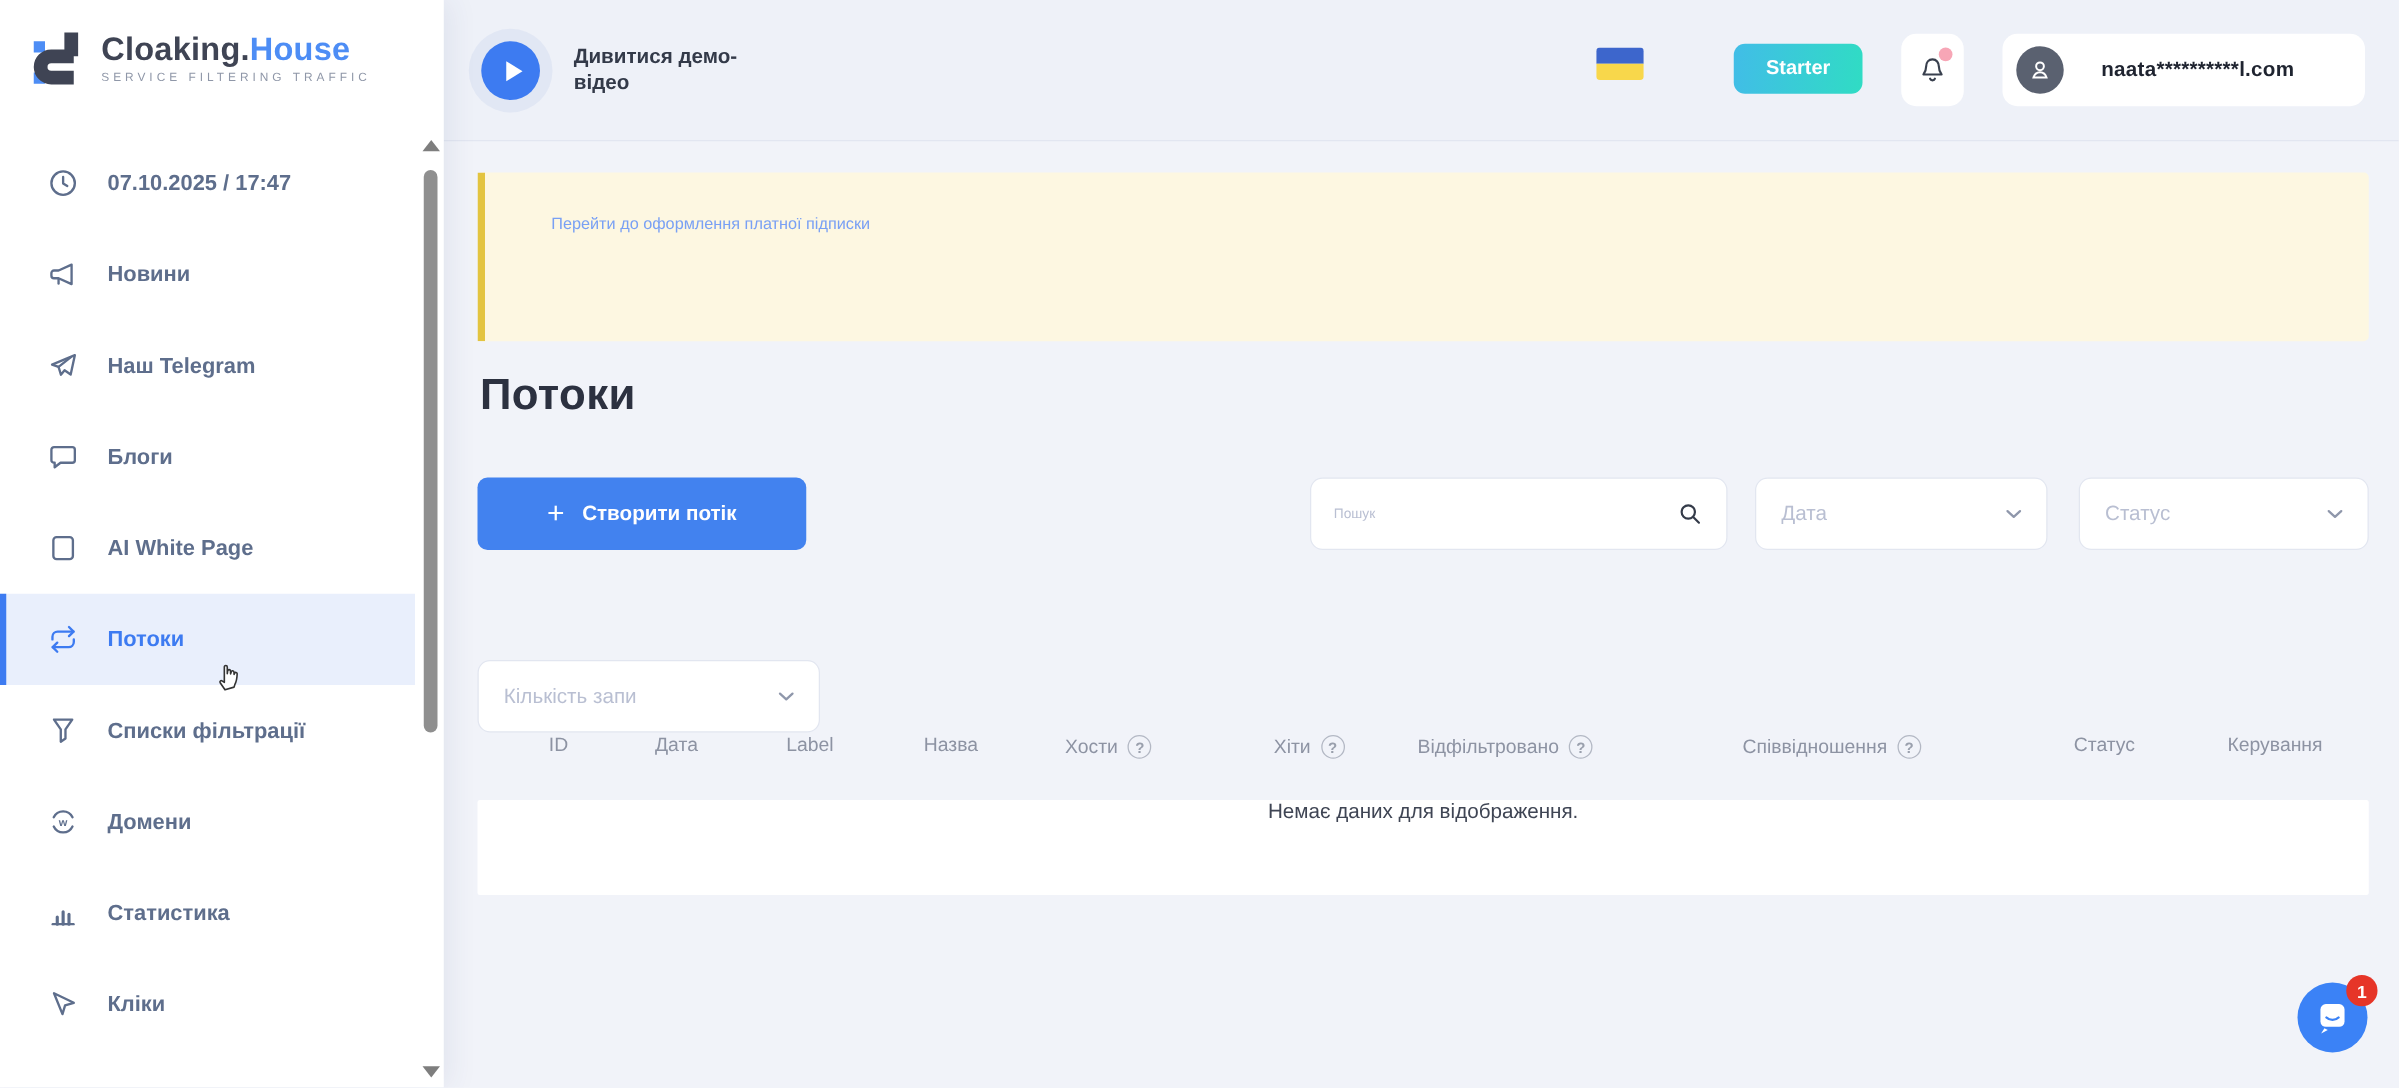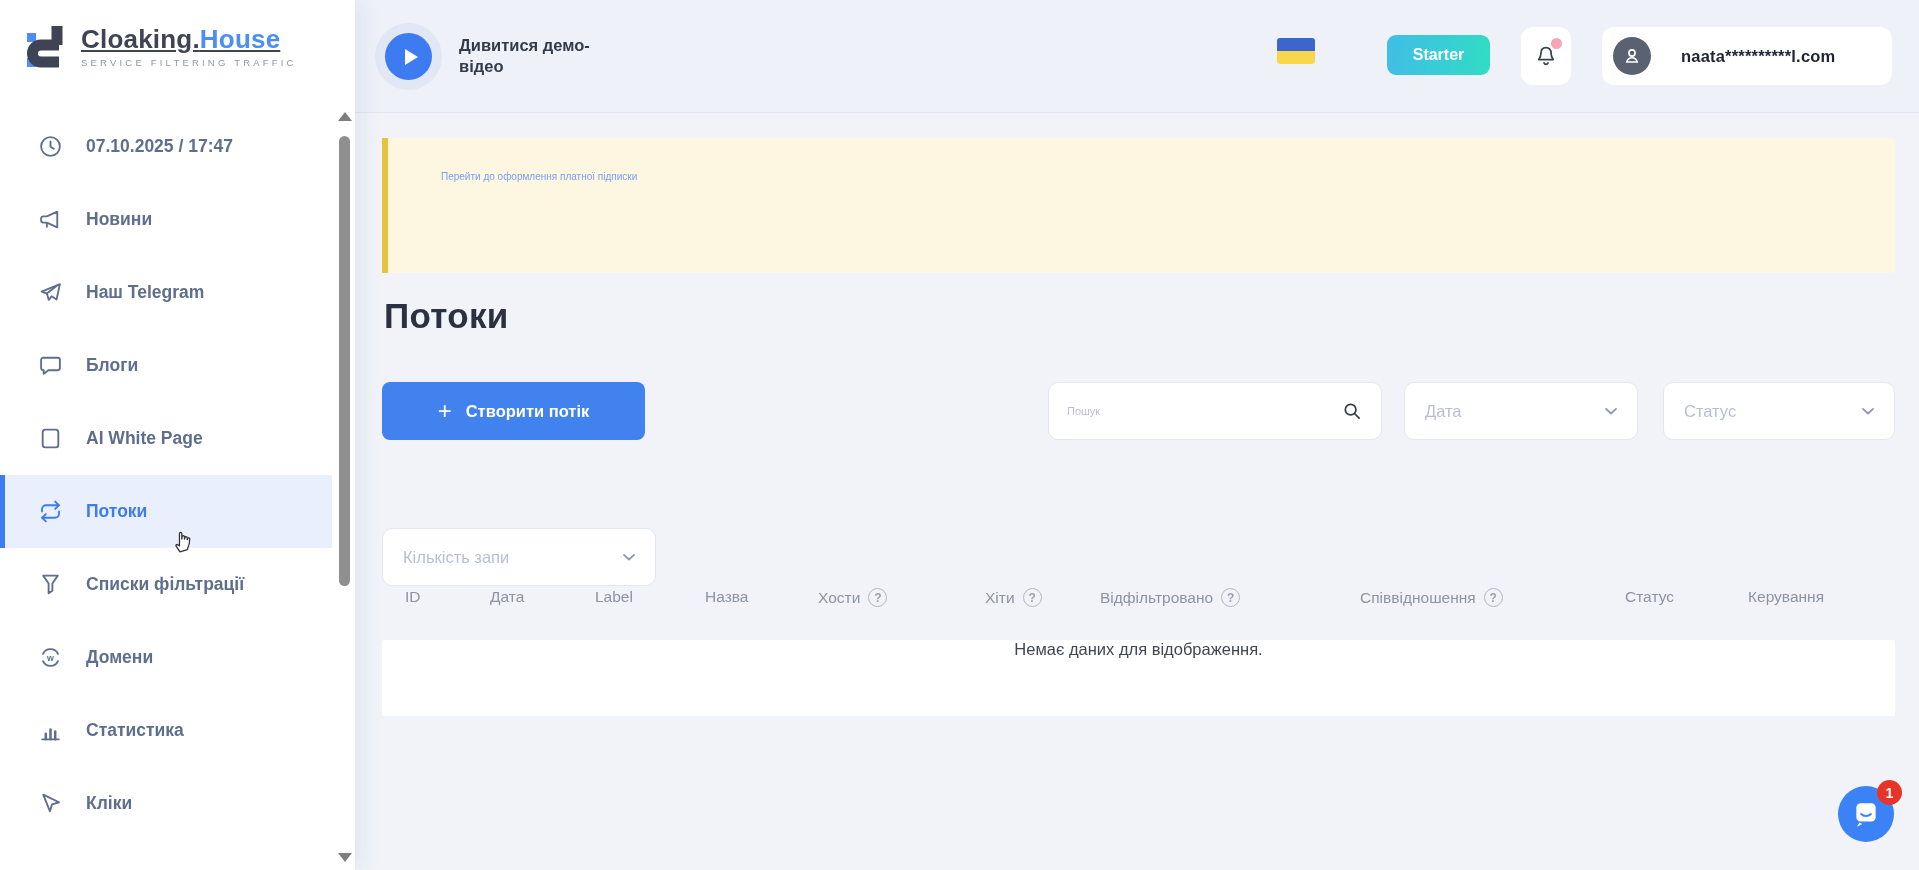--- a/index.html
+++ b/index.html
@@ -6,21 +6,21 @@
   html,body { width:1919px; height:870px; }
   body {
     font-family:"Liberation Sans", sans-serif;
     position:relative; background:#f1f3f9; overflow:hidden; color:#333a49;
   }
   
   .sidebar { position:absolute; left:0; top:0; bottom:0; width:355px; background:#fff;
              box-shadow:6px 0 22px rgba(45,65,120,.08); z-index:5; }
   .logo { position:absolute; top:22px; left:24px; display:flex; align-items:center; gap:13px; cursor:pointer; }
   .logo-glyph { width:44px; height:50px; }
-  .logo-text-name { font-size:26px; font-weight:700; color:#3f4454; letter-spacing:.2px; line-height:1;text-decoration:underline; }
+  .logo-text-name { font-size:26px; font-weight:700; color:#3f4454; letter-spacing:.2px; line-height:1; }
   .logo-text-name .hl { color:#4d8df5; }
   .logo-tagline { font-size:9.5px; letter-spacing:3.2px; color:#8f97a8; margin-top:5px; font-weight:500; white-space:nowrap; }
   .nav { position:absolute; top:110px; left:0; width:332px; }
   .nav-item { height:73px; display:flex; align-items:center; padding-left:38px; gap:23px;
               color:#5e6e8c; font-size:17.5px; font-weight:600; cursor:pointer; position:relative; }
   .nav-item .ico { width:25px; height:25px; flex:none; display:flex; }
   .nav-item .ico svg { width:25px; height:25px; }
   .nav-item.active { background:#e9effc; color:#3d7bf1; }
   .nav-item.active::before { content:""; position:absolute; left:0; top:0; bottom:0; width:5px; background:#3d7bf1; }
   
@@ -54,21 +54,21 @@
                display:flex; align-items:center; gap:30px; padding-left:11px; cursor:pointer; }
   .avatar { width:38px; height:38px; border-radius:50%; background:#5a6170; flex:none;
             display:flex; align-items:center; justify-content:center; }
   .user-email { font-size:16.5px; font-weight:700; color:#1f2430; letter-spacing:.2px; }
   
   .banner { position:absolute; left:27px; top:138px; width:1513px; height:135px; background:#fdf7e1;
             border-left:6px solid #e3c440; border-radius:0 4px 4px 0; padding:20px 26px 0 22px; }
   .banner-row { display:flex; gap:12px; }
   .banner-icon { flex:none; margin-top:2px; }
   .banner-text { font-size:15.5px; color:#3d424d; line-height:23px; max-width:1430px; }
-  .banner-link { display:inline-block; margin:13px 0 0 31px; font-size:10px; color:#79a0f4; cursor:pointer; text-decoration:none; }
+  .banner-link { display:inline-block; margin:13px 0 0 31px; font-size:13px; color:#79a0f4; cursor:pointer; text-decoration:none; }
   
   .page-title { position:absolute; left:29px; top:296px; font-size:35px; font-weight:800; color:#2c3140; letter-spacing:.3px; }
   .btn { display:flex; align-items:center; justify-content:center; gap:14px; font-weight:700; font-size:16.5px;
          border:none; cursor:pointer; border-radius:8px; font-family:inherit; }
   .btn-create { position:absolute; left:27px; top:382px; width:263px; height:58px; background:#4282ef; color:#fff; }
   .btn-create .plus { font-size:24px; font-weight:400; line-height:0; }
   .btn-deleted { position:absolute; left:313px; top:382px; width:276px; height:58px; background:#fff; color:#333a49;
                  box-shadow:0 1px 3px rgba(30,40,80,.06); }
   .search-box { position:absolute; left:693px; top:382px; width:334px; height:58px; background:#fff;
                 border:1px solid #e2e6f0; border-radius:10px; display:flex; align-items:center; padding:0 18px; }
@@ -77,21 +77,21 @@
   .select { position:absolute; height:58px; background:#fff; border:1px solid #e2e6f0; border-radius:10px;
             display:flex; align-items:center; justify-content:space-between; padding:0 16px 0 20px;
             color:#b9bfd2; font-size:16.5px; cursor:pointer; }
   .select .sel-label { overflow:hidden; white-space:nowrap; }
   .sel-date   { left:1049px; top:382px; width:234px; }
   .sel-status { left:1308px; top:382px; width:232px; }
   .sel-count  { left:27px;  top:480px; width:274px;margin-top:48px; }
   .sel-count .sel-label { max-width:158px; }
   
   .table-head { position:absolute; left:27px; top:578px; width:1513px; height:44px; }
-  .th { position:absolute; top:10px; display:flex; align-items:center; gap:8px; font-size:15.5px; color:#8d93a3; white-space:nowrap; }
+  .th { position:absolute; top:10px; display:flex; align-items:center; gap:8px; font-size:15.5px; color:#8d93a3; white-space:nowrap;margin-left:34px; }
   .help-badge { width:19px; height:19px; border:1.4px solid #b3b8c4; border-radius:50%; color:#9aa0ad;
                 font-size:12px; font-weight:700; display:flex; align-items:center; justify-content:center; cursor:pointer; }
   .empty-row { position:absolute; left:27px; top:640px; width:1513px; height:76px; background:#fff; border-radius:2px;
                display:flex; align-items:flex-start; justify-content:center; font-size:16.5px; color:#3f4554; }
   
   .chat-fab { position:absolute; right:25px; bottom:28px; width:56px; height:56px; border-radius:50%; background:#3b82f6;
               display:flex; align-items:center; justify-content:center; cursor:pointer; z-index:30; }
   .chat-badge { position:absolute; top:-6px; right:-8px; width:25px; height:25px; border-radius:50%; background:#e63528;
                 color:#fff; font-size:14px; font-weight:700; display:flex; align-items:center; justify-content:center; }
 </style>

